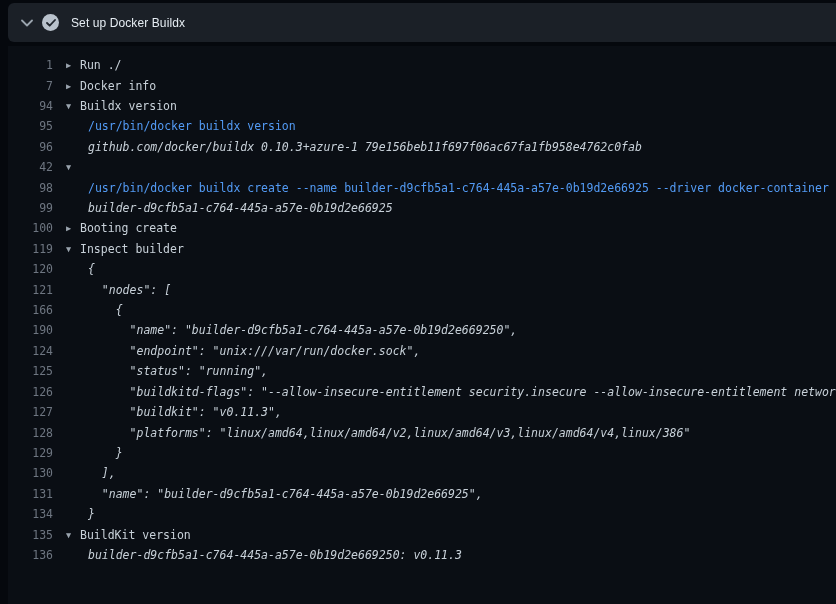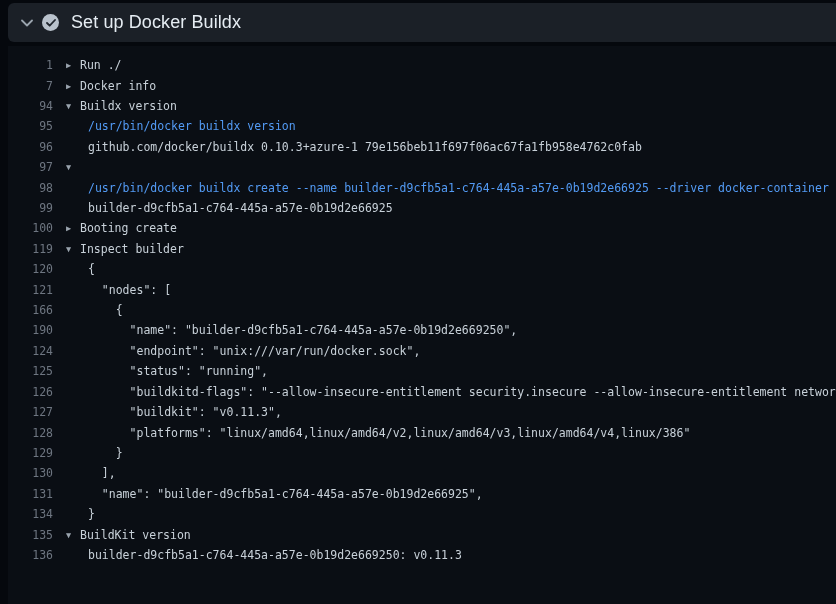--- a/index.html
+++ b/index.html
@@ -28,21 +28,21 @@
   .check-badge {
     width: 17px; height: 17px;
     border-radius: 50%;
     background: #b9c2cc;
     display: flex; align-items: center; justify-content: center;
     flex: 0 0 17px;
     margin-right: 12px;
   }
   .step-title {
     color: #e6edf3;
-    font-size: 18px;
+    font-size: 12px;
     font-weight: 500;
     letter-spacing: .1px;
   }
   .log {
     position: absolute;
     left: 8px; top: 46px; right: 0; bottom: 0;
     background: #0a0e14;
     padding-top: 9px;
     overflow: hidden;
     font-family: "DejaVu Sans Mono", "Liberation Mono", monospace;
@@ -72,21 +72,21 @@
   .arrow {
     display: inline-block;
     width: 14px;
     font-size: 8.5px;
     color: #9aa4ae;
     flex: 0 0 14px;
   }
   .spacer { display: inline-block; width: 22px; flex: 0 0 22px; }
   .txt-group  { color: #c8d1d9; }
   .txt-command{ color: #539bf5; }
-  .txt-output { color: #c8d1d9; }
+  .txt-output { color: #c8d1d9; font-style: italic; }
 </style>
 </head>
 <body>
 
 <div class="step-header">
   <span class="chev">
     <svg width="12" height="8" viewBox="0 0 12 8">
       <path d="M1 1.5 L6 6.5 L11 1.5" fill="none" stroke="#9aa4ae" stroke-width="1.8" stroke-linecap="round" stroke-linejoin="round"></path>
     </svg>
   </span>
@@ -97,21 +97,21 @@
   </span>
   <span class="step-title">Set up Docker Buildx</span>
 </div>
 
 <div class="log">
     <div class="row"><span class="num">1</span><span class="content"><span class="arrow">▶</span><span class="txt-group">Run ./</span></span></div>
     <div class="row"><span class="num">7</span><span class="content"><span class="arrow">▶</span><span class="txt-group">Docker info</span></span></div>
     <div class="row"><span class="num">94</span><span class="content"><span class="arrow">▼</span><span class="txt-group">Buildx version</span></span></div>
     <div class="row"><span class="num">95</span><span class="content"><span class="spacer"></span><span class="txt-command">/usr/bin/docker buildx version</span></span></div>
     <div class="row"><span class="num">96</span><span class="content"><span class="spacer"></span><span class="txt-output">github.com/docker/buildx 0.10.3+azure-1 79e156beb11f697f06ac67fa1fb958e4762c0fab</span></span></div>
-    <div class="row"><span class="num">97</span><span class="content"><span class="arrow">▼</span></span></div>
+    <div class="row"><span class="num">42</span><span class="content"><span class="arrow">▼</span></span></div>
     <div class="row"><span class="num">98</span><span class="content"><span class="spacer"></span><span class="txt-command">/usr/bin/docker buildx create --name builder-d9cfb5a1-c764-445a-a57e-0b19d2e66925 --driver docker-container</span></span></div>
     <div class="row"><span class="num">99</span><span class="content"><span class="spacer"></span><span class="txt-output">builder-d9cfb5a1-c764-445a-a57e-0b19d2e66925</span></span></div>
     <div class="row"><span class="num">100</span><span class="content"><span class="arrow">▶</span><span class="txt-group">Booting create</span></span></div>
     <div class="row"><span class="num">119</span><span class="content"><span class="arrow">▼</span><span class="txt-group">Inspect builder</span></span></div>
     <div class="row"><span class="num">120</span><span class="content"><span class="spacer"></span><span class="txt-output">{</span></span></div>
     <div class="row"><span class="num">121</span><span class="content"><span class="spacer"></span><span class="txt-output">  "nodes": [</span></span></div>
     <div class="row"><span class="num">166</span><span class="content"><span class="spacer"></span><span class="txt-output">    {</span></span></div>
     <div class="row"><span class="num">190</span><span class="content"><span class="spacer"></span><span class="txt-output">      "name": "builder-d9cfb5a1-c764-445a-a57e-0b19d2e669250",</span></span></div>
     <div class="row"><span class="num">124</span><span class="content"><span class="spacer"></span><span class="txt-output">      "endpoint": "unix:///var/run/docker.sock",</span></span></div>
     <div class="row"><span class="num">125</span><span class="content"><span class="spacer"></span><span class="txt-output">      "status": "running",</span></span></div>

